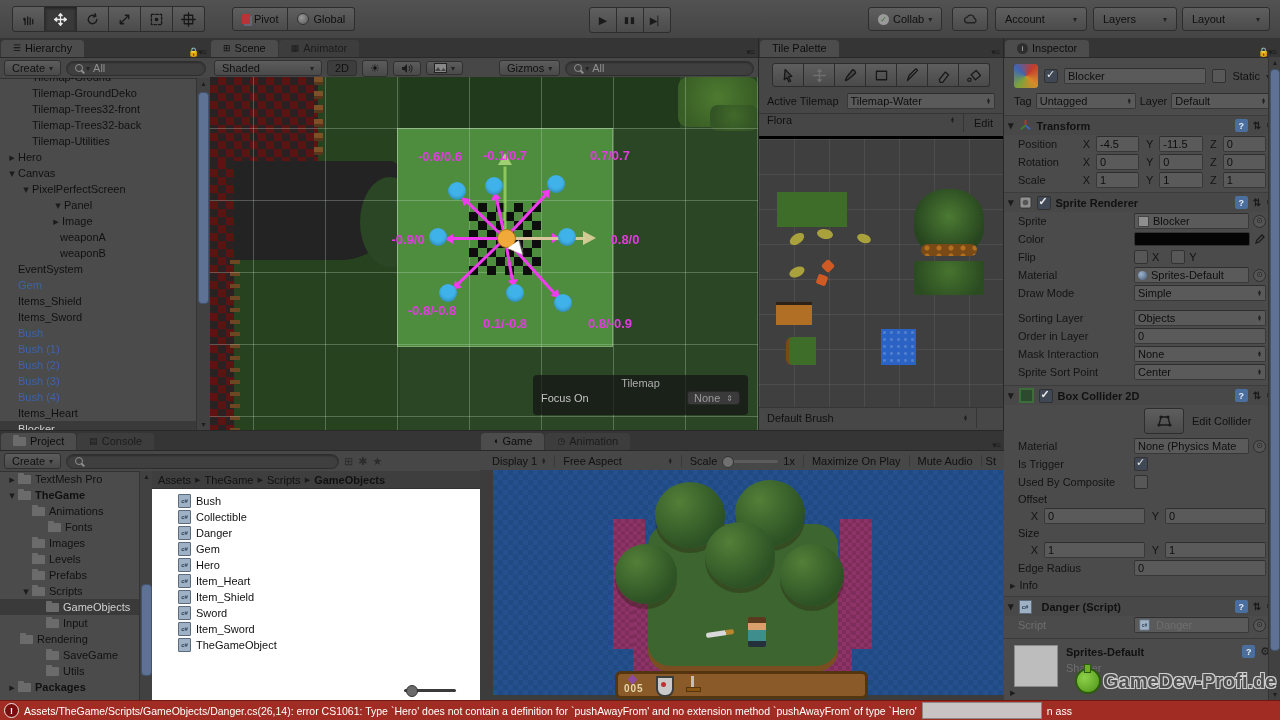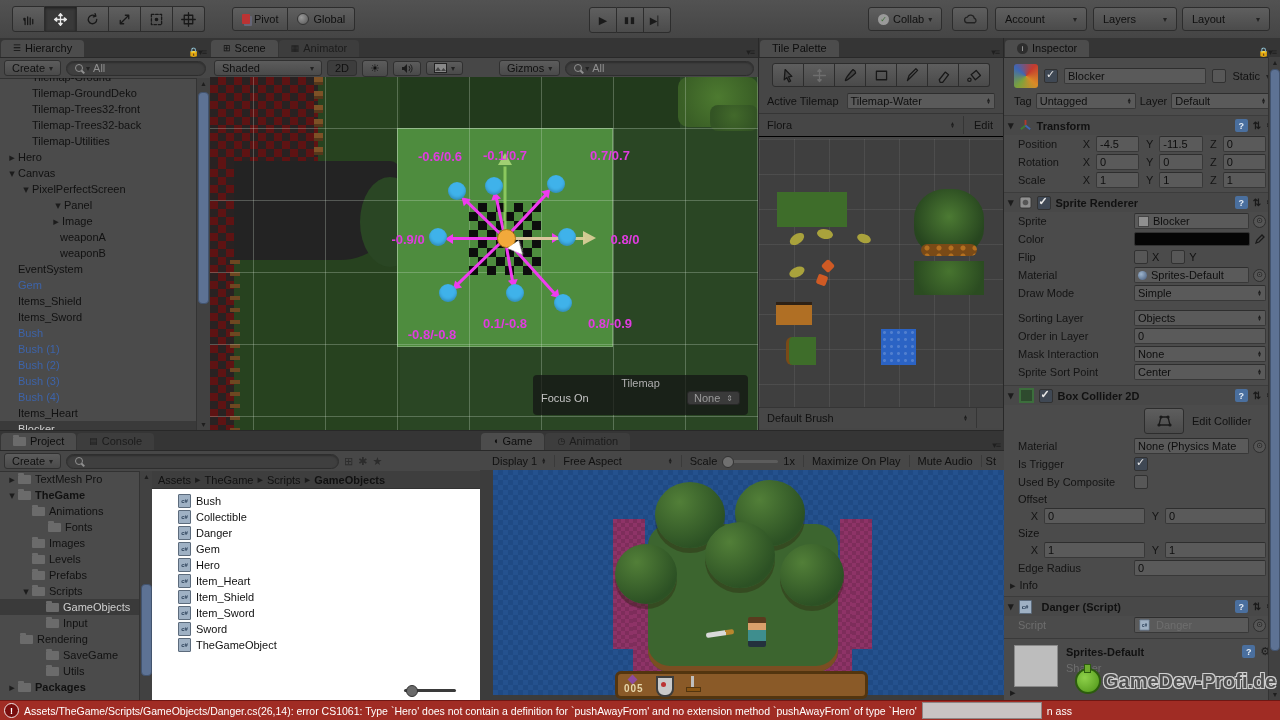--- a/index.html
+++ b/index.html
@@ -368,21 +368,21 @@
       <div class="sdot" style="left:296px;top:207px"></div>
       <div class="sdot" style="left:344px;top:217px"></div>
 
       <div class="abs" style="left:287px;top:152px;width:17px;height:17px;border-radius:50%;background:#f2a93b;border:1px solid #a87318"></div>
 
       <div class="glabel" style="left:230px;top:72px">-0.6/0.6</div>
       <div class="glabel" style="left:295px;top:71px">-0.1/0.7</div>
       <div class="glabel" style="left:400px;top:71px">0.7/0.7</div>
       <div class="glabel" style="left:198px;top:155px">-0.9/0</div>
       <div class="glabel" style="left:415px;top:155px">0.8/0</div>
-      <div class="glabel" style="left:222px;top:250px">-0.8/-0.8</div>
+      <div class="glabel" style="left:222px;top:226px">-0.8/-0.8</div>
       <div class="glabel" style="left:295px;top:239px">0.1/-0.8</div>
       <div class="glabel" style="left:400px;top:239px">0.8/-0.9</div>
 
       <div class="abs" style="left:300px;top:166px;width:0;height:0;border:solid transparent;border-width:14px 5px 0 9px;border-top-color:#fff;transform:rotate(-35deg);filter:drop-shadow(1px 1px 0 #333)"></div>
 
       <div class="abs" style="left:323px;top:298px;width:215px;height:40px;background:rgba(20,20,20,.72);border-radius:4px;padding:2px 8px;box-sizing:border-box">
         <div style="text-align:center;color:#aeaeae">Tilemap</div>
         <div style="display:flex;align-items:center;margin-top:2px">
           <span style="color:#c4c4c4">Focus On</span>
           <span style="margin-left:auto;background:#3a3a3a;border:1px solid #272727;border-radius:3px;color:#9a9a9a;padding:0 6px;display:flex;gap:6px;align-items:center">
@@ -441,21 +441,21 @@
     <div style="display:flex;align-items:center;padding:6px 8px 4px">
       <span>Active Tilemap</span>
       <span class="fld" style="margin-left:8px;flex:1">
           <span>Tilemap-Water</span>
           <span class="ud">
             <span>▲</span>
             <span>▼</span>
           </span>
         </span>
     </div>
-    <div style="display:flex;align-items:center;border-top:1px solid #353535;border-bottom:1px solid #000000;height:22px">
+    <div style="display:flex;align-items:flex-start;border-top:1px solid #353535;border-bottom:3px solid #000000;height:22px">
       <span style="padding-left:8px;flex:1;display:flex;align-items:center">
           <span>Flora</span>
           <span class="ud" style="margin-right:8px">
             <span>▲</span>
             <span>▼</span>
           </span>
         </span>
       <span style="border-left:1px solid #353535;padding:3px 10px"><span>Edit</span></span>
     </div>
 
@@ -917,25 +917,25 @@
         <div class="hrow" style="padding-left:26px">
             <span class="csicon"></span>
             <span>Item_Heart</span>
           </div>
         <div class="hrow" style="padding-left:26px">
             <span class="csicon"></span>
             <span>Item_Shield</span>
           </div>
         <div class="hrow" style="padding-left:26px">
             <span class="csicon"></span>
-            <span>Item_Sword</span>
+            <span>Sword</span>
           </div>
         <div class="hrow" style="padding-left:26px">
             <span class="csicon"></span>
-            <span>Sword</span>
+            <span>Item_Sword</span>
           </div>
         <div class="hrow" style="padding-left:26px">
             <span class="csicon"></span>
             <span>TheGameObject</span>
           </div>
       </div>
     </div>
     <div class="abs" style="left:152px;top:252px;width:328px;height:14px;display:flex;align-items:center">
       <span style="margin-left:252px;width:52px;height:3px;background:#3a3a3a;border-radius:2px;position:relative">
           <span style="position:absolute;left:2px;top:-4px;width:10px;height:10px;border-radius:50%;background:#6a6a6a;border:1px solid #333"></span>

